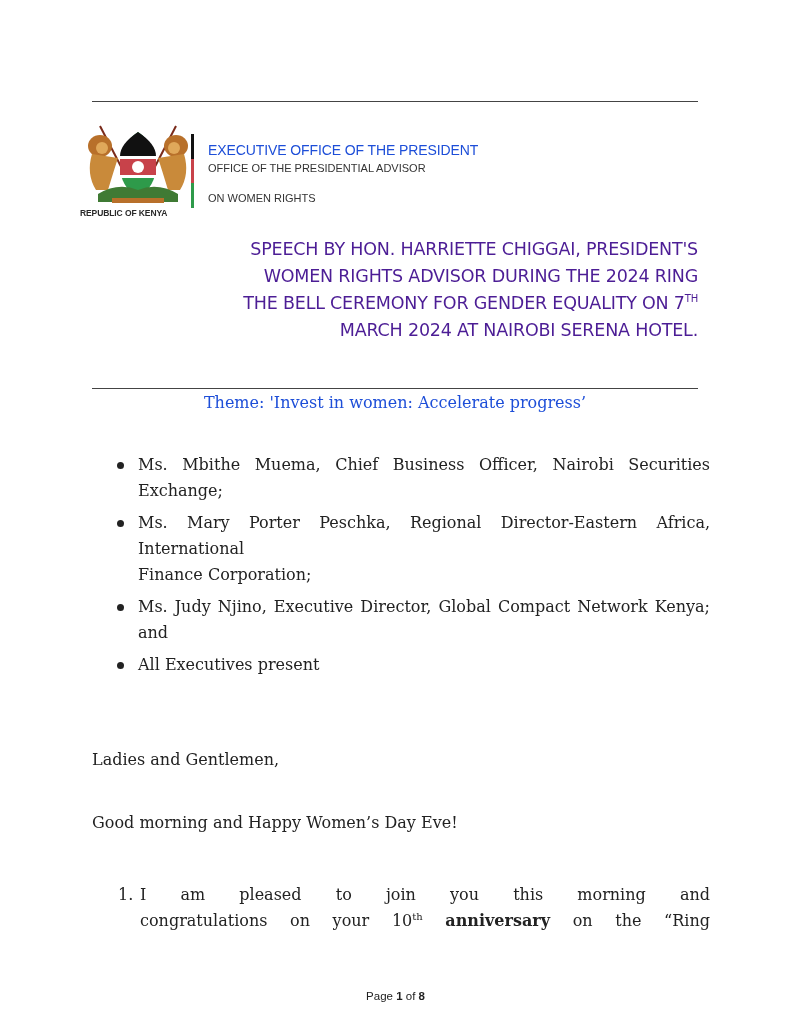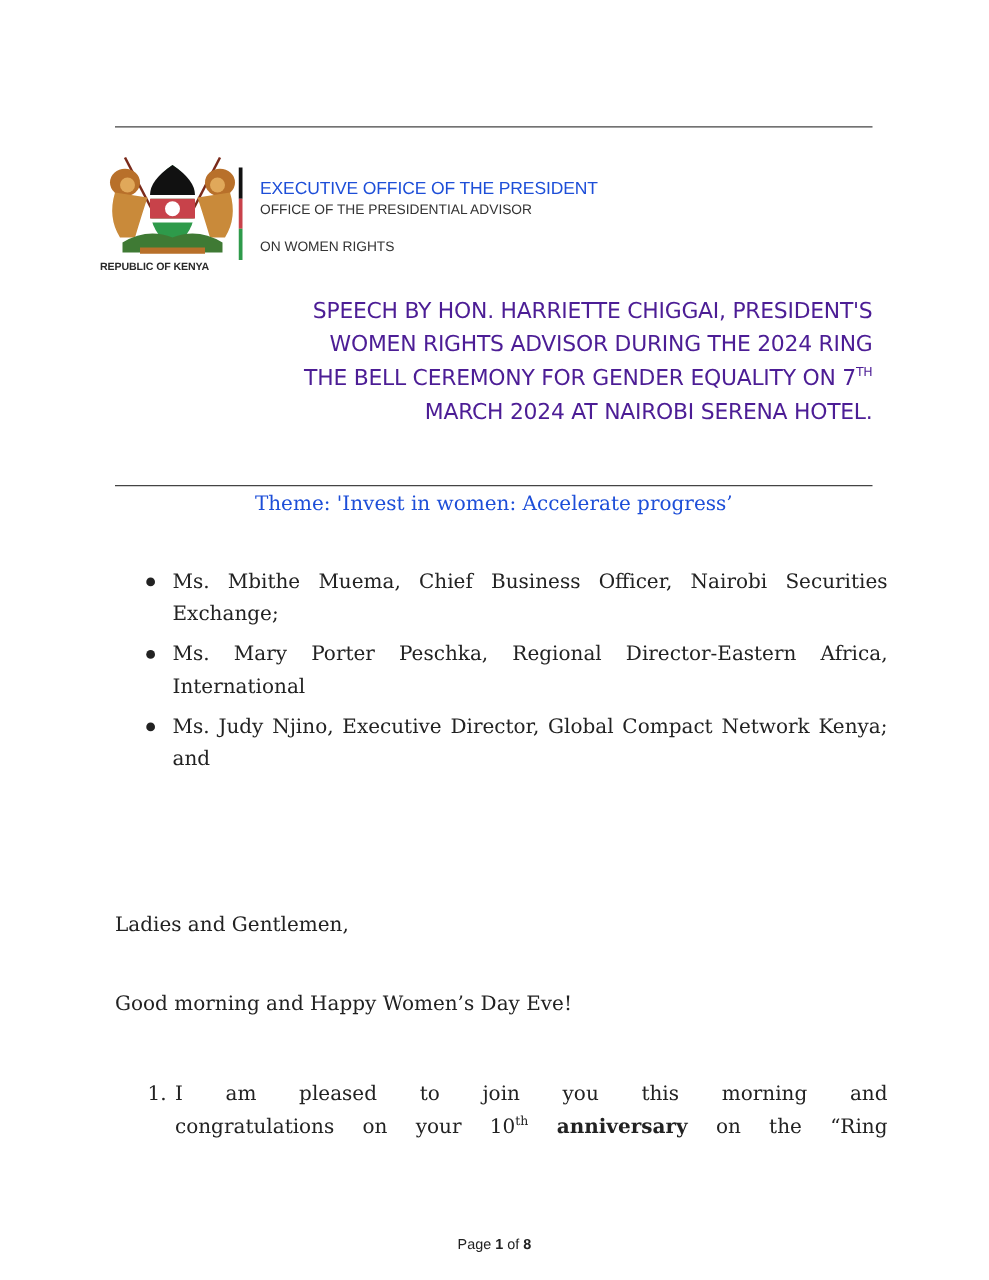--- a/index.html
+++ b/index.html
@@ -17,21 +17,21 @@
     .flagbar .g { height: 25px; background: #2e9a4a; }
     .office { position: absolute; left: 130px; top: 18px; font-family: "Liberation Sans", sans-serif; }
     .office .main { font-weight: normal; font-size: 14px; color: #1d4ed8; letter-spacing: -0.1px; }
     .office .sub { font-size: 11px; color: #333; line-height: 14px; margin-top: 3px; }
 
     .title { position: absolute; left: 92px; top: 236px; width: 606px; text-align: right; font-family: "DejaVu Sans", sans-serif; font-weight: normal; font-size: 17.5px; line-height: 27px; color: #4c1d95; letter-spacing: -0.2px; }
     .title sup { font-size: 10px; vertical-align: 7px; line-height: 0; }
 
     .theme { position: absolute; left: 92px; top: 393px; width: 606px; text-align: center; font-family: "DejaVu Serif", serif; font-size: 16px; color: #1d4ed8; }
 
-    .serif { font-family: "DejaVu Serif", serif; font-size: 16px; color: #222; }
+    .serif { font-family: "DejaVu Serif", serif; font-size: 16px; color: #222; margin-top: 20px; }
     .list { position: absolute; left: 112px; top: 452px; width: 598px; margin: 0; padding: 0; list-style: none; }
     .list li { position: relative; padding-left: 26px; line-height: 26px; margin-bottom: 6px; text-align: justify; }
     .list li .dot { position: absolute; left: 5px; top: 10px; width: 7px; height: 7px; border-radius: 50%; background: #222; }
     .list li .cont { display: block; }
 
     .para { position: absolute; left: 92px; }
     .p1 { top: 730px; }
     .p2 { top: 793px; }
 
     .numbered { position: absolute; left: 118px; top: 862px; width: 592px; line-height: 26px; }
@@ -100,24 +100,29 @@
 <div class="theme">Theme: 'Invest in women: Accelerate progress’</div>
 
 <ul class="list serif">
   <li>
     <span class="dot"></span>
     <span>Ms. Mbithe Muema, Chief Business Officer, Nairobi Securities Exchange;</span>
   </li>
   <li>
     <span class="dot"></span>
     <span>Ms. Mary Porter Peschka, Regional Director-Eastern Africa, International</span>
+    <span class="cont">Finance Corporation;</span>
   </li>
   <li>
     <span class="dot"></span>
     <span>Ms. Judy Njino, Executive Director, Global Compact Network Kenya; and</span>
+  </li>
+  <li>
+    <span class="dot"></span>
+    <span>All Executives present</span>
   </li>
 </ul>
 
 <div class="para p1 serif">Ladies and Gentlemen,</div>
 <div class="para p2 serif">Good morning and Happy Women’s Day Eve!</div>
 
 <div class="numbered serif">
   <span class="num">1.</span>
   <div class="body">I am pleased to join you this morning and</div>
   <div class="line2">

